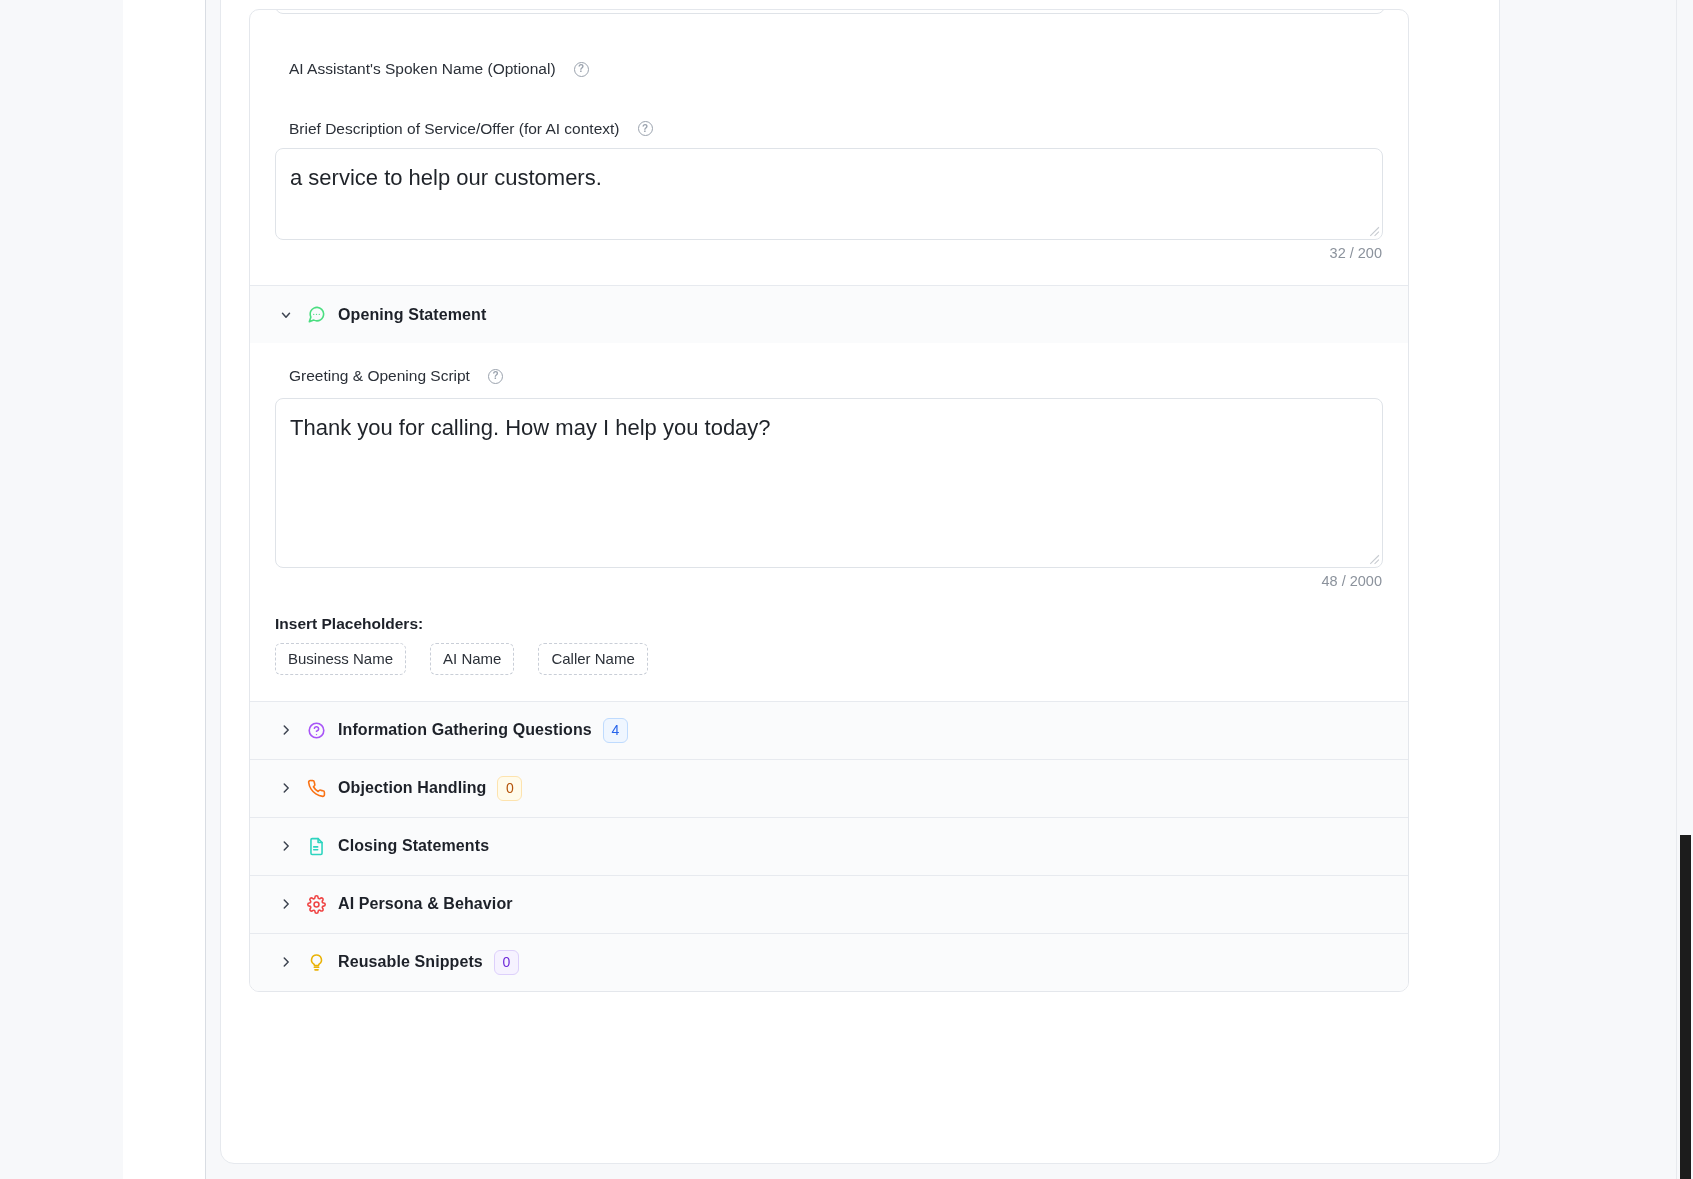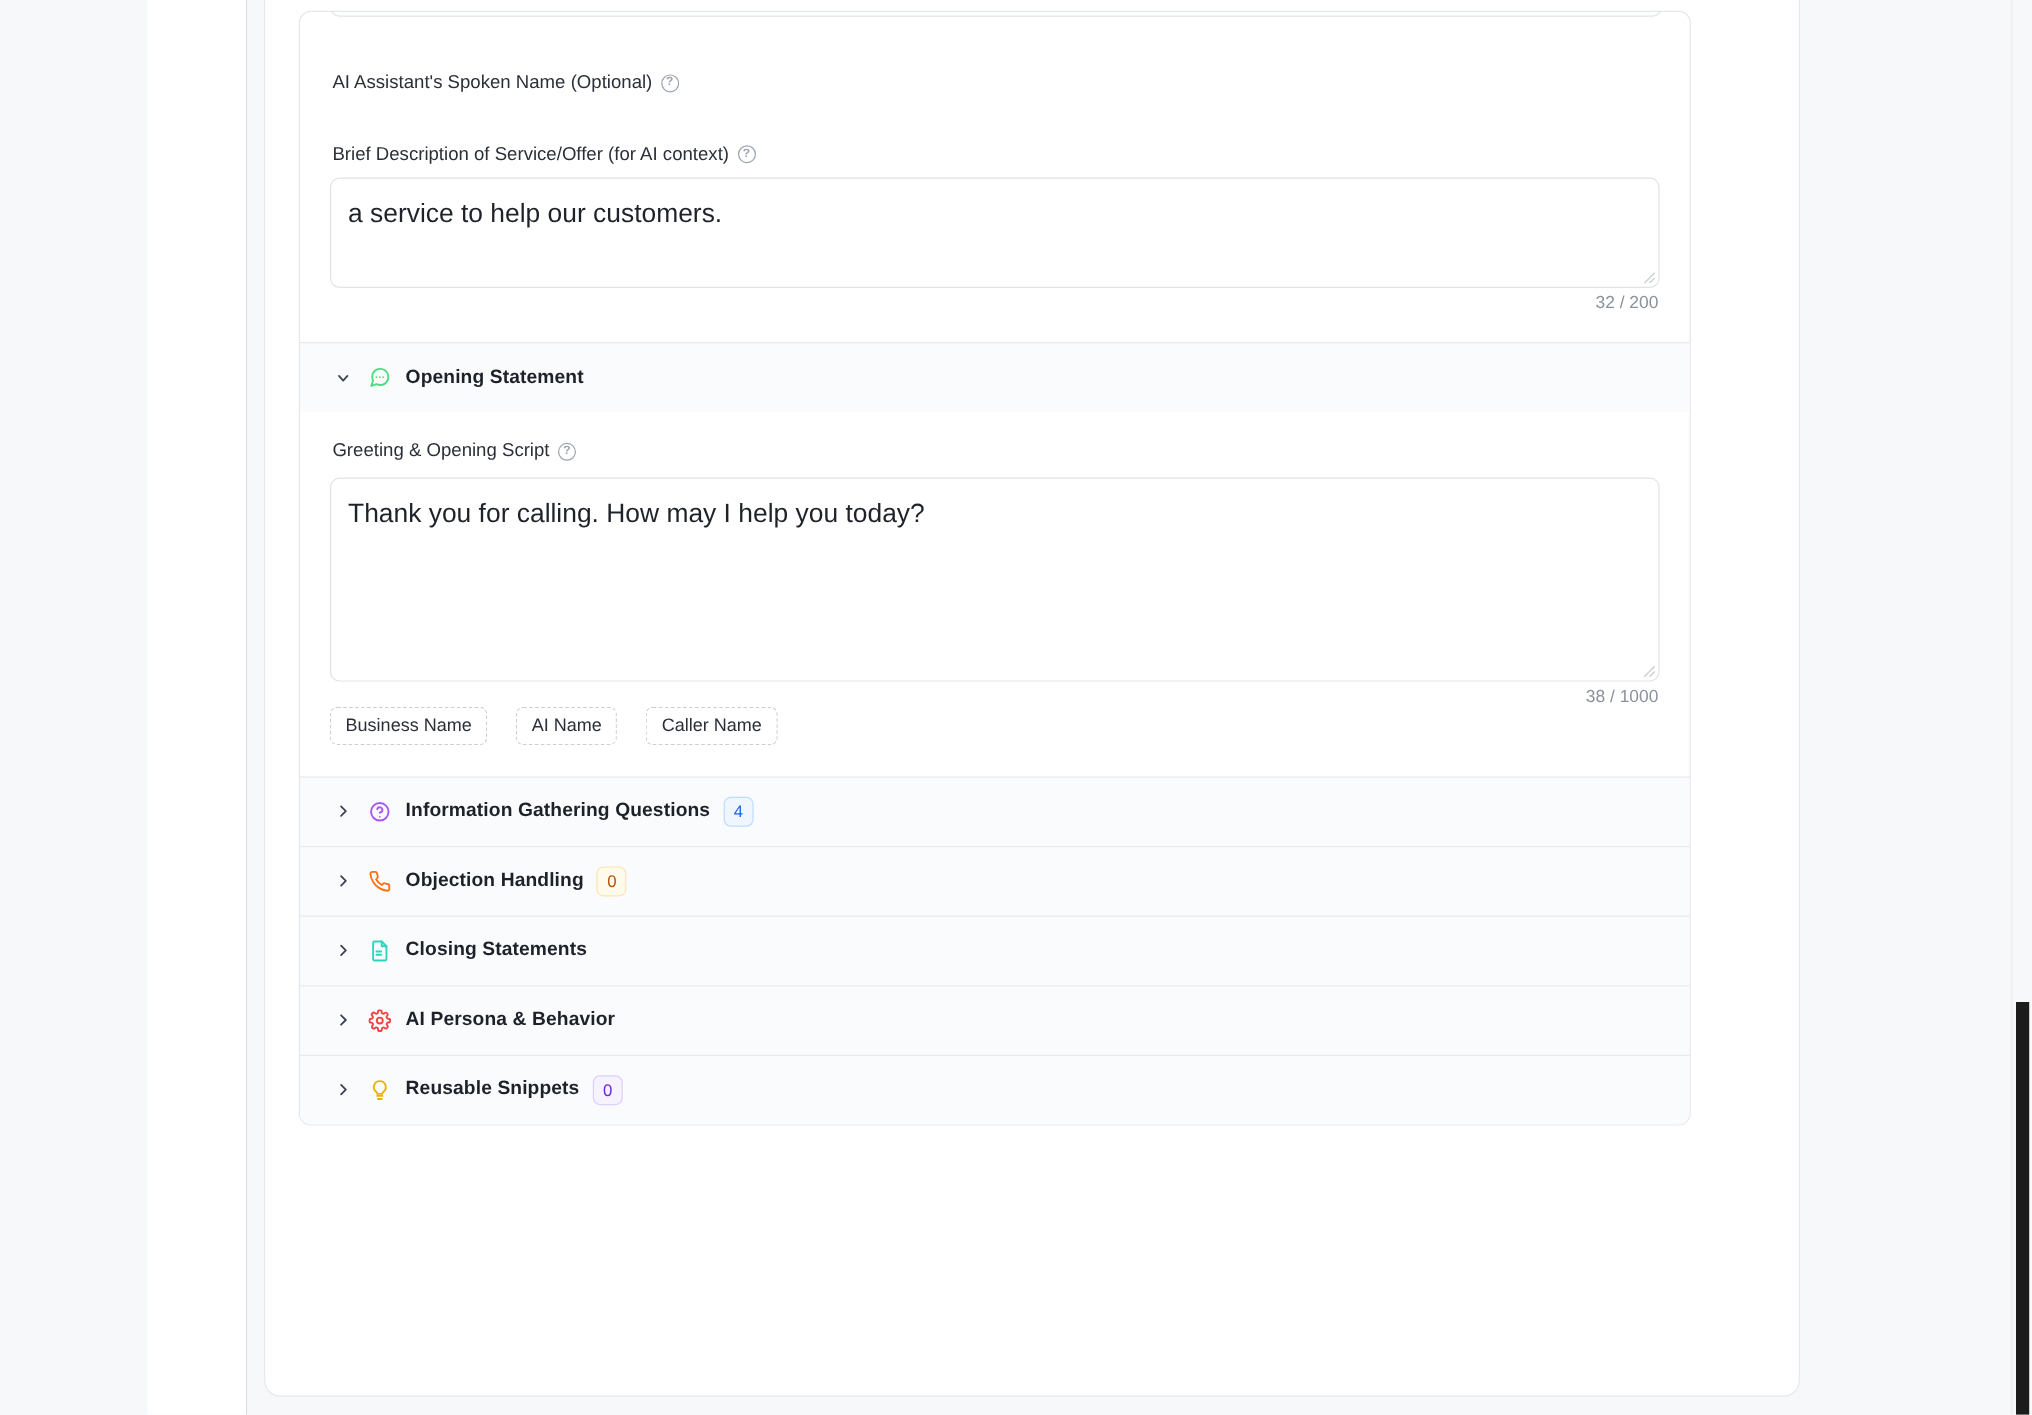--- a/index.html
+++ b/index.html
@@ -51,23 +51,23 @@
     left: 25px; top: -18px;
     width: 1110px; height: 22px;
     border: 1px solid #dfe3e8;
     border-radius: 8px;
     background: #fff;
   }
 
   
   .field { padding: 0 25px; }
   .field-label {
-    display: flex; align-items: center; gap: 7px;
+    display: flex; align-items: center; gap: 18px;
     font-size: 15.5px; color: #2b3038;
-    margin: 0 0 10px 2px; line-height: 1.2;
+    margin: 0 0 10px 14px; line-height: 1.2;
   }
   .help-icon {
     width: 15px; height: 15px; flex: 0 0 15px;
     border-radius: 50%;
     border: 1.3px solid #9ba3ae;
     color: #9ba3ae;
     font-size: 10px; font-weight: 700;
     display: flex; align-items: center; justify-content: center;
     line-height: 1;
     font-family: "Liberation Sans", sans-serif;
@@ -245,22 +245,23 @@
             <div class="field-label">
               <span>Greeting &amp; Opening Script</span>
               <span class="help-icon">?</span>
             </div>
             <div class="textarea-wrap">
               <textarea class="textarea" rows="6" style="height: 170px; margin-top: 12px;">Thank you for calling. How may I help you today?</textarea>
               <svg class="resize-grip" viewBox="0 0 12 12">
                 <path d="M11 3 L3 11 M11 7 L7 11" stroke="#9aa1ab" stroke-width="1" fill="none"></path>
               </svg>
             </div>
-            <div class="char-count">38 / 1000</div>
-
+            <div class="char-count">48 / 2000</div>
+
+            <div class="ph-title">Insert Placeholders:</div>
             <div class="ph-row">
               <button class="ph-chip">Business Name</button>
               <button class="ph-chip">AI Name</button>
               <button class="ph-chip">Caller Name</button>
             </div>
           </div>
         </div>
 
         <div class="section-header">
           <span class="chev">

